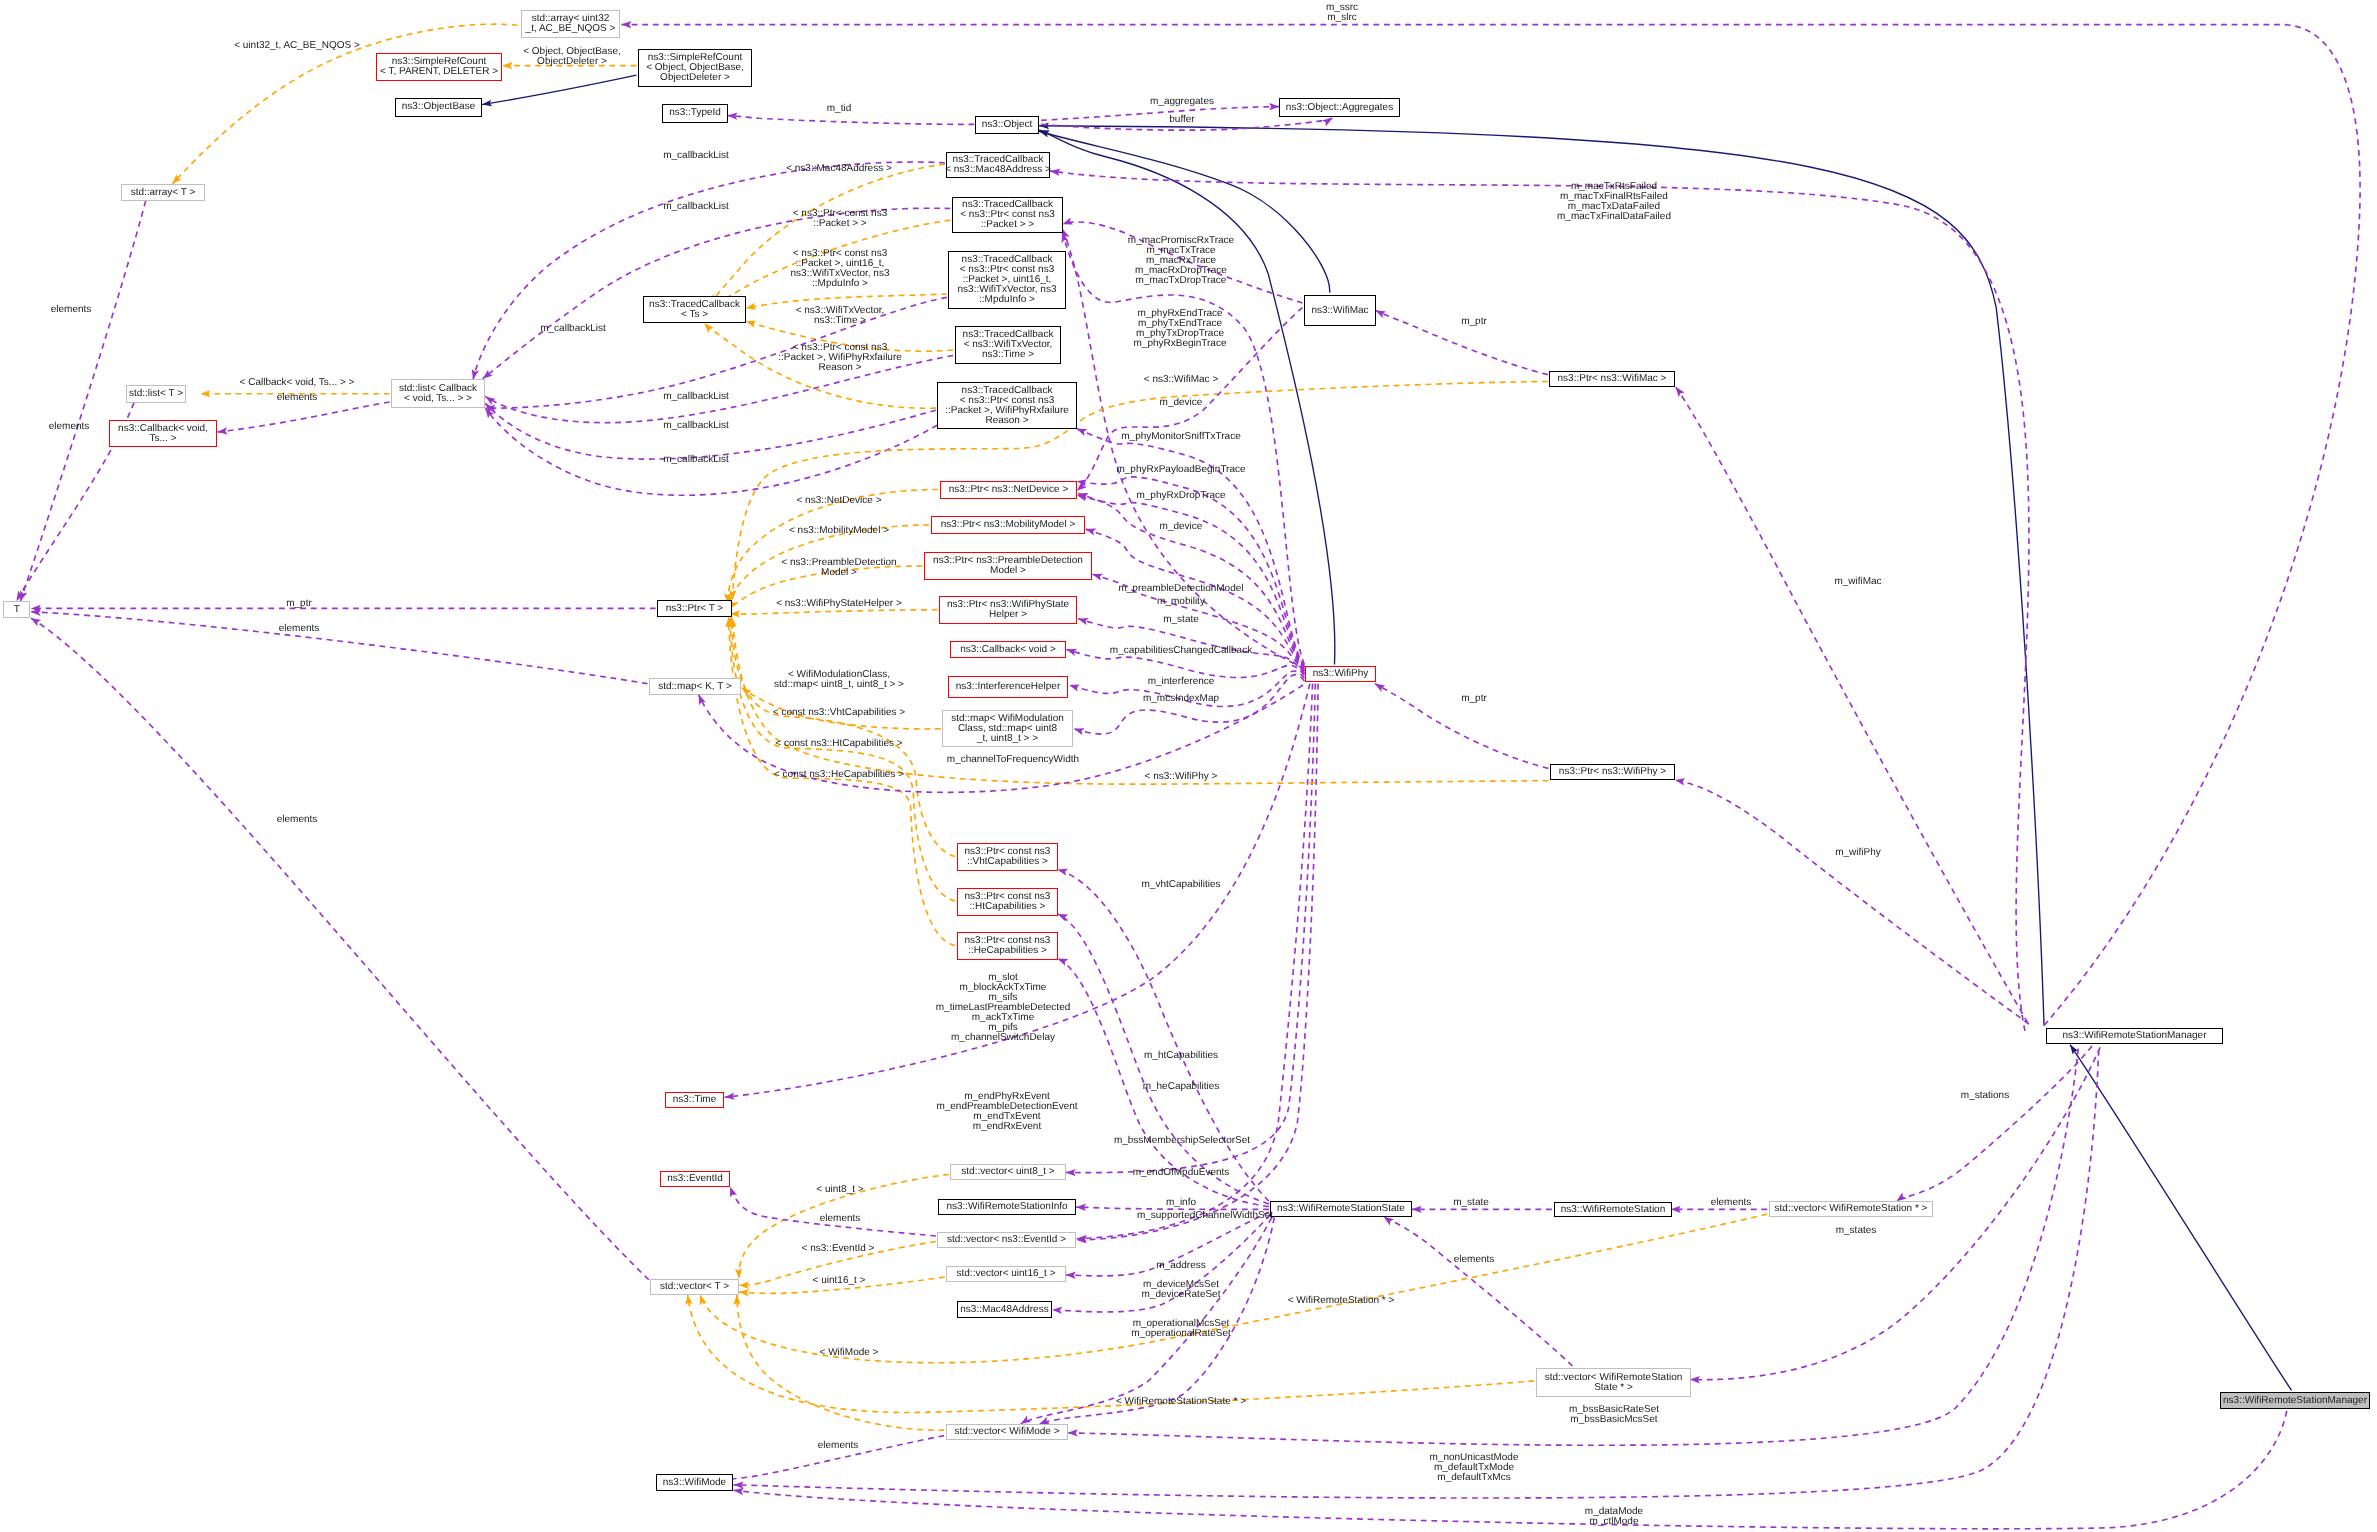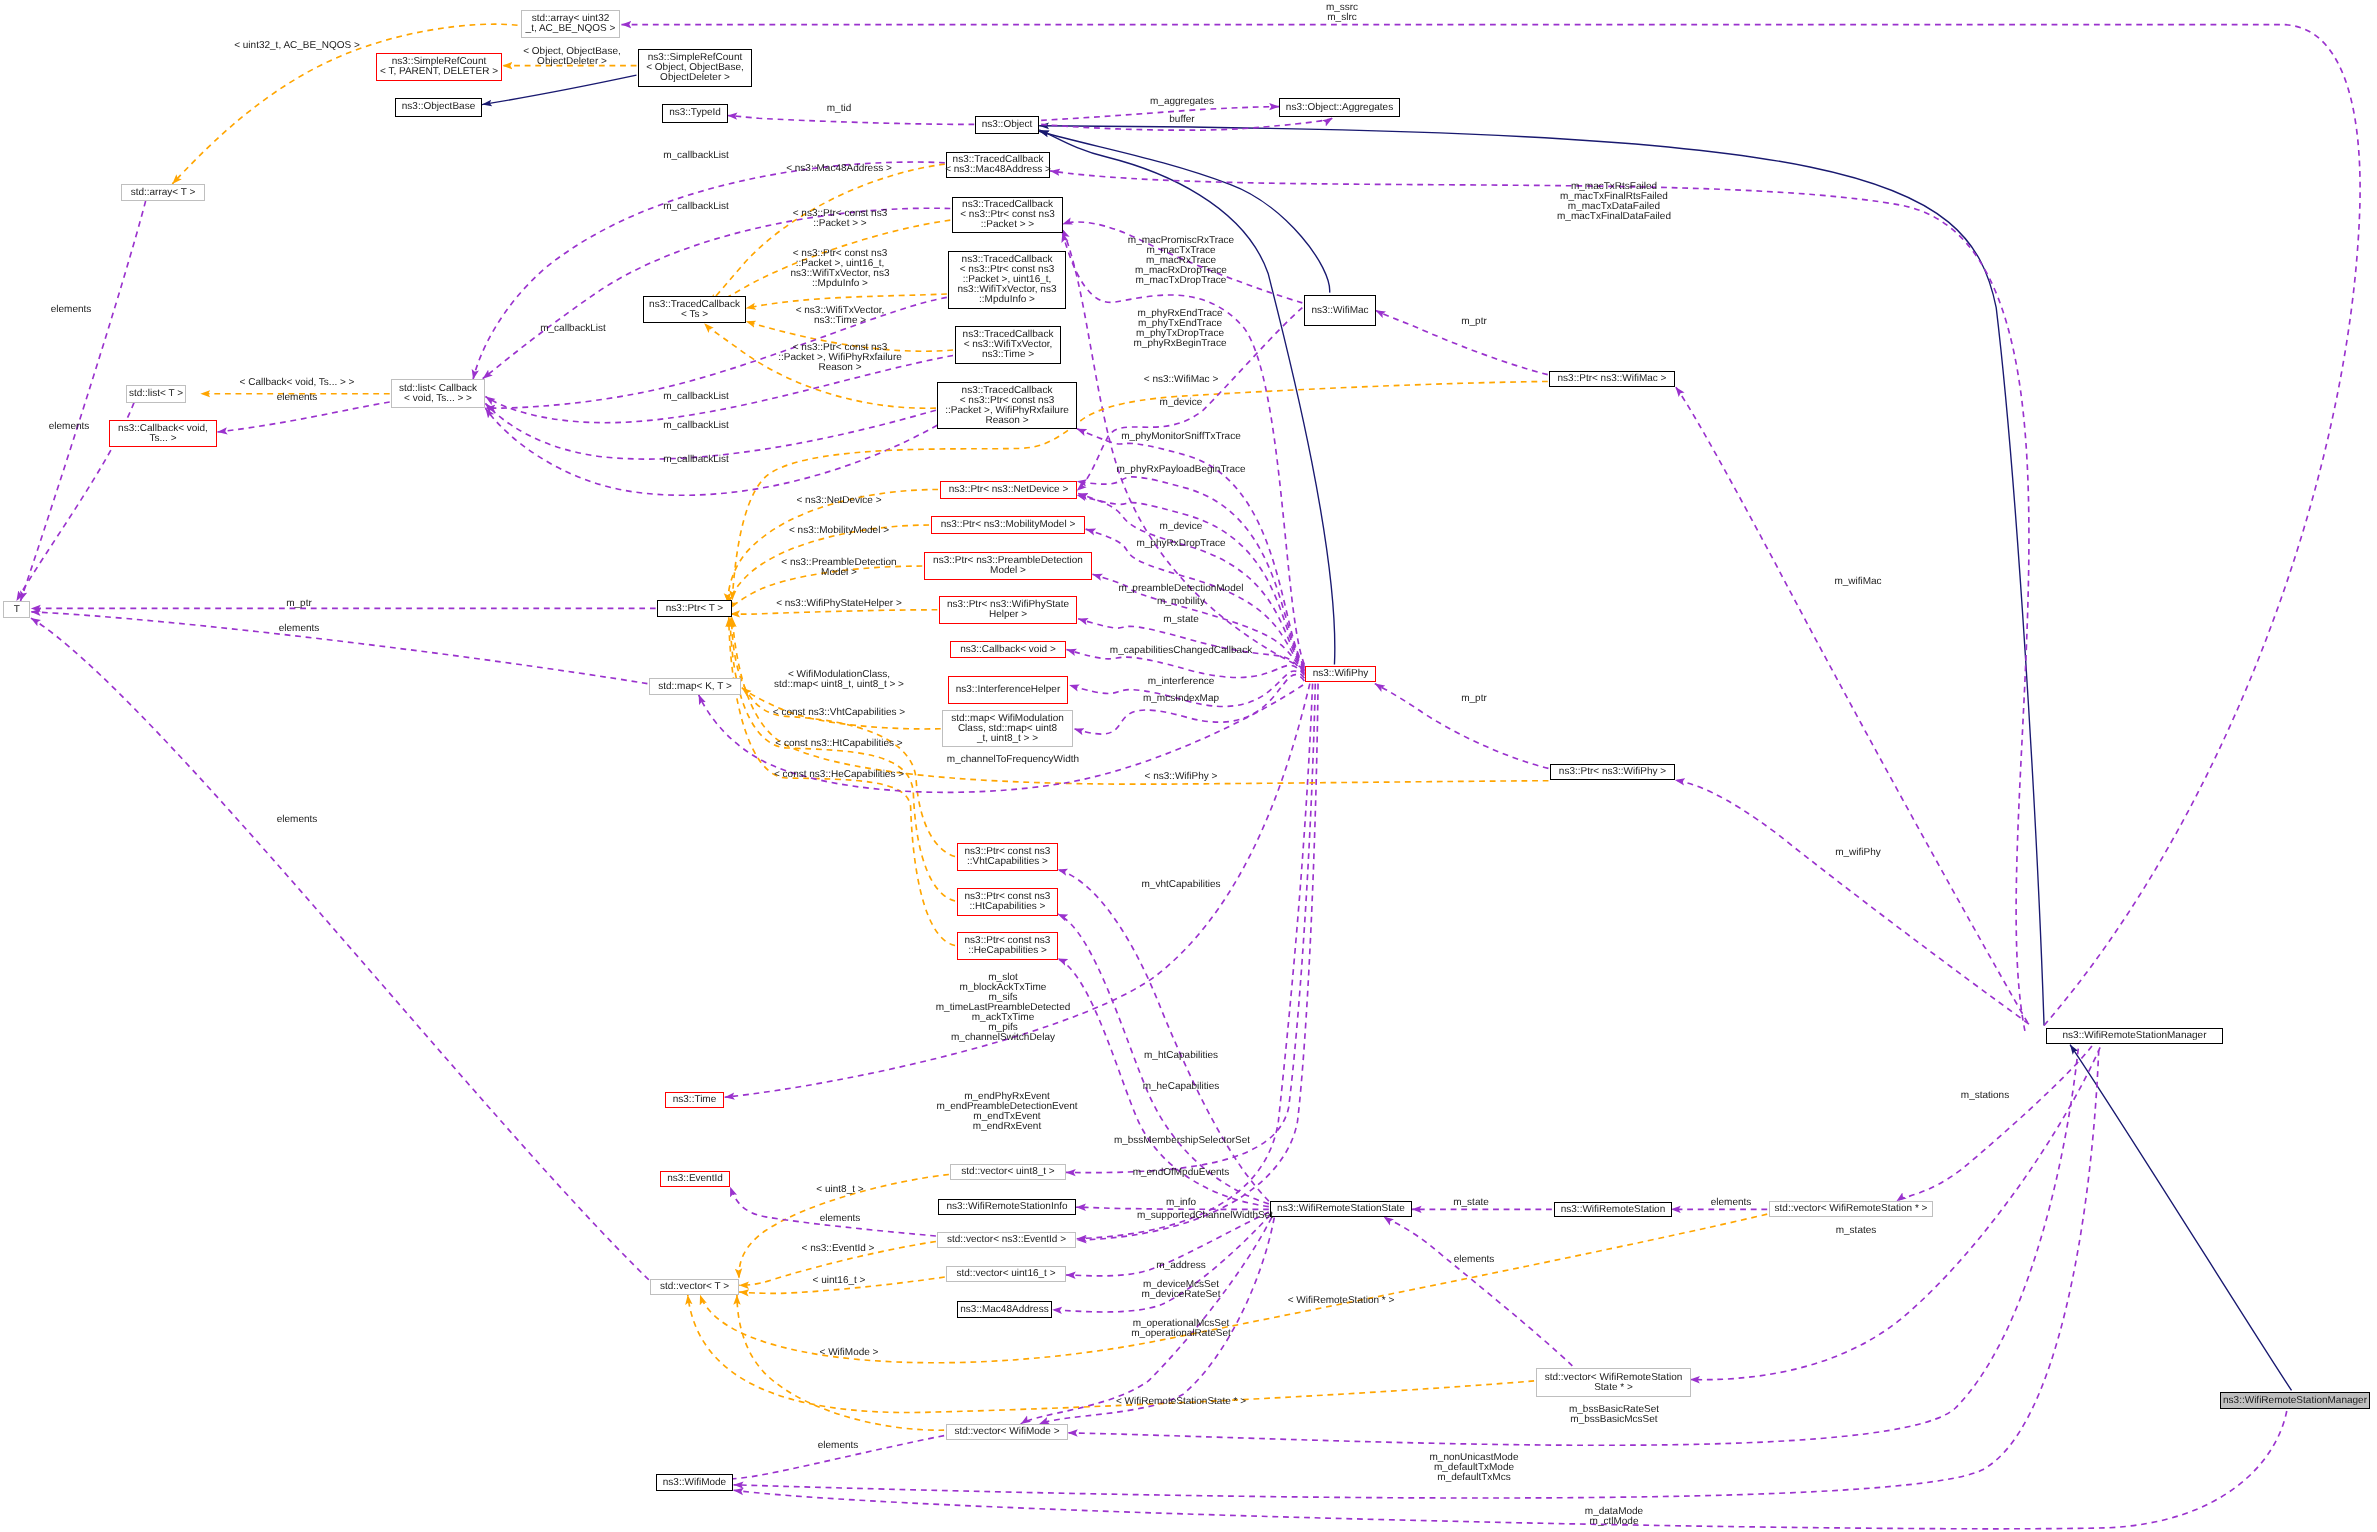--- a/index.html
+++ b/index.html
@@ -168,21 +168,21 @@
       <div class="node grey" style="left: 3.4px; top: 601px; width: 27px; height: 17px;">T</div>
       <div class="node black" style="left: 657px; top: 600px; width: 75px; height: 17px;">ns3::Ptr&lt; T &gt;</div>
       <div class="node grey" style="left: 649px; top: 678px; width: 92px; height: 17px;">std::map&lt; K, T &gt;</div>
       <div class="node red" style="left: 940px; top: 481px; width: 137px; height: 18px;">ns3::Ptr&lt; ns3::NetDevice &gt;</div>
       <div class="node red" style="left: 931px; top: 516px; width: 154px; height: 18px;">ns3::Ptr&lt; ns3::MobilityModel &gt;</div>
       <div class="node red" style="left: 924px; top: 552px; width: 168px; height: 28px;">ns3::Ptr&lt; ns3::PreambleDetection
 Model &gt;</div>
       <div class="node red" style="left: 939px; top: 596px; width: 138px; height: 28px;">ns3::Ptr&lt; ns3::WifiPhyState
 Helper &gt;</div>
       <div class="node red" style="left: 950px; top: 641px; width: 116px; height: 17px;">ns3::Callback&lt; void &gt;</div>
-      <div class="node red" style="left: 948px; top: 676px; width: 120px; height: 28px;">ns3::InterferenceHelper</div>
+      <div class="node red" style="left: 948px; top: 676px; width: 120px; height: 22px;">ns3::InterferenceHelper</div>
       <div class="node grey" style="left: 942px; top: 710px; width: 131px; height: 37px;">std::map&lt; WifiModulation
 Class, std::map&lt; uint8
 _t, uint8_t &gt; &gt;</div>
       <div class="node red" style="left: 957px; top: 843px; width: 101px; height: 28px;">ns3::Ptr&lt; const ns3
 ::VhtCapabilities &gt;</div>
       <div class="node red" style="left: 957px; top: 888px; width: 101px; height: 28px;">ns3::Ptr&lt; const ns3
 ::HtCapabilities &gt;</div>
       <div class="node red" style="left: 957px; top: 932px; width: 101px; height: 28px;">ns3::Ptr&lt; const ns3
 ::HeCapabilities &gt;</div>
       <div class="node red" style="left: 665px; top: 1092px; width: 59px; height: 16.4px;">ns3::Time</div>
@@ -246,21 +246,21 @@
 m_macTxDataFailed
 m_macTxFinalDataFailed</div>
       <div class="elabel" style="left: 1342px; top: 13px;">m_ssrc
 m_slrc</div>
       <div class="elabel" style="left: 1180px; top: 329px;">m_phyRxEndTrace
 m_phyTxEndTrace
 m_phyTxDropTrace
 m_phyRxBeginTrace</div>
       <div class="elabel" style="left: 1181px; top: 437px;">m_phyMonitorSniffTxTrace</div>
       <div class="elabel" style="left: 1181px; top: 470px;">m_phyRxPayloadBeginTrace</div>
-      <div class="elabel" style="left: 1181px; top: 496px; margin-top: 48px;">m_phyRxDropTrace</div>
+      <div class="elabel" style="left: 1181px; top: 496px;">m_phyRxDropTrace</div>
       <div class="elabel" style="left: 1181px; top: 527px;">m_device</div>
       <div class="elabel" style="left: 1181px; top: 562px; margin-top: 40px;">m_mobility</div>
       <div class="elabel" style="left: 1181px; top: 589px;">m_preambleDetectionModel</div>
       <div class="elabel" style="left: 1181px; top: 620px;">m_state</div>
       <div class="elabel" style="left: 1181px; top: 651px;">m_capabilitiesChangedCallback</div>
       <div class="elabel" style="left: 1181px; top: 682px;">m_interference</div>
       <div class="elabel" style="left: 1181px; top: 699px;">m_mcsIndexMap</div>
       <div class="elabel" style="left: 1003px; top: 1008px;">m_slot
 m_blockAckTxTime
 m_sifs

